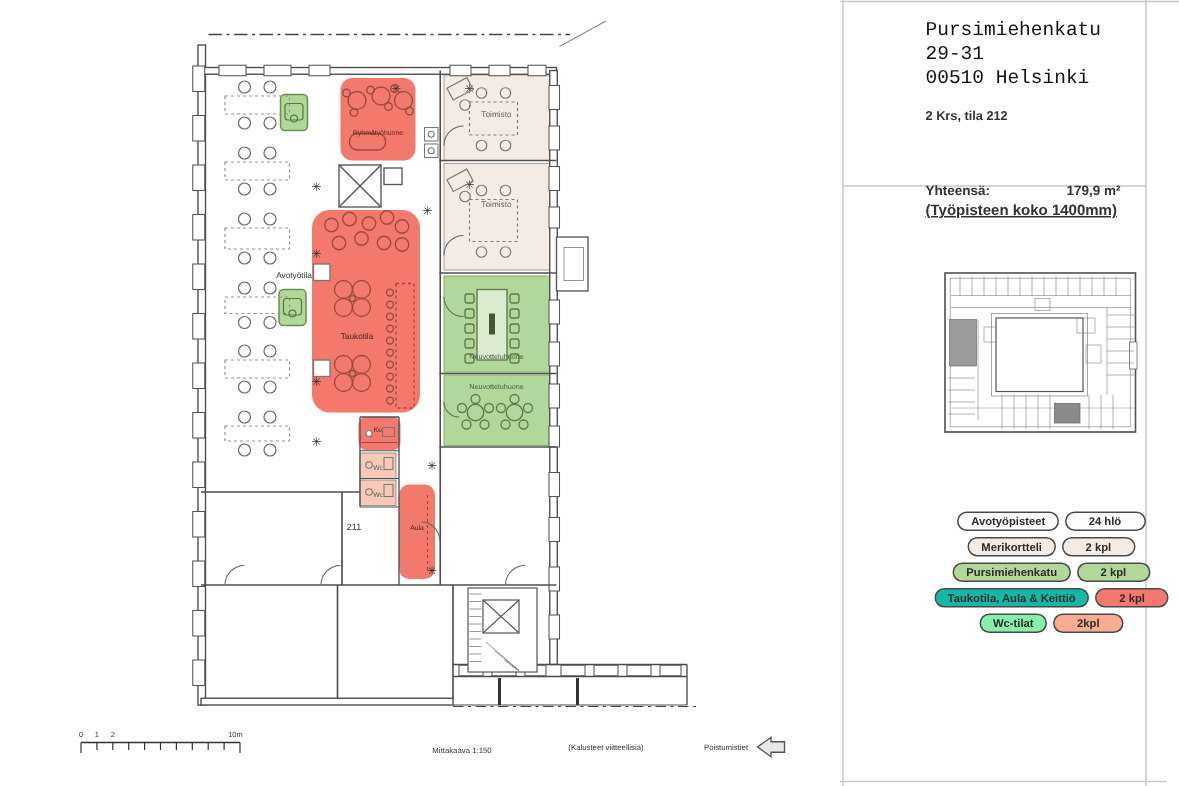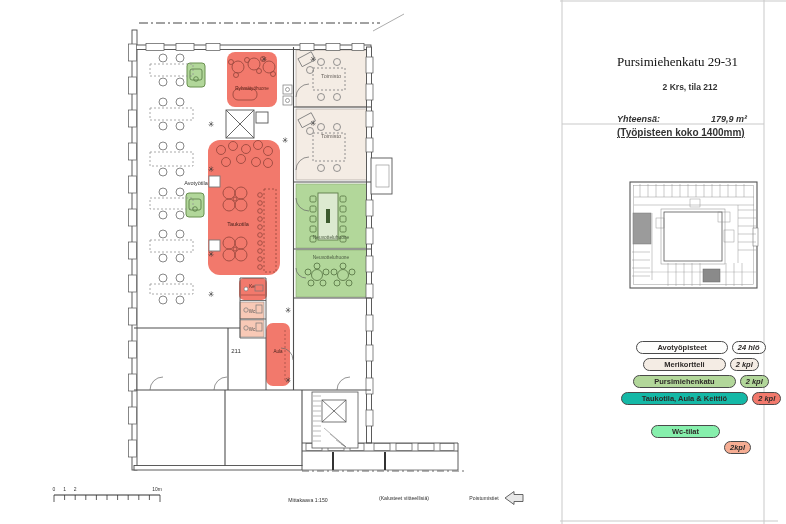--- a/index.html
+++ b/index.html
@@ -2,32 +2,32 @@
 <html><head>
 <meta charset="utf-8">
 <style>
   html,body{margin:0;padding:0;background:#fff;}
   .page{position:relative;width:786px;height:524px;background:#ffffff;overflow:hidden;
         font-family:"Liberation Sans",sans-serif;color:#222;}
   svg text{font-family:"Liberation Sans",sans-serif;}
   
   .header{position:absolute;left:617px;top:12px;width:146px;}
   .hdr-title{font-family:"Liberation Serif",serif;font-weight:bold;font-size:14px;color:#111;}
-  .hdr-addr{font-family:Liberation Serif, serif;font-size:13px;line-height:16px;color:#111;margin-top:42px;}
-  .hdr-floor{font-size:8.5px;font-weight:bold;color:#333;margin-top:12px;text-align:center;}
+  .hdr-addr{font-family:Liberation Mono, monospace;font-size:13px;line-height:16px;color:#111;}
+  .hdr-floor{font-size:8.5px;font-weight:bold;color:#333;margin-top:12px;}
   .hdr-total{display:flex;justify-content:space-between;width:130px;font-size:9px;
-             font-weight:bold;color:#333;margin-top:22px;font-style:italic;}
+             font-weight:bold;color:#333;margin-top:40px;}
   .hdr-note{font-size:10px;font-weight:bold;color:#333;margin-top:3px;text-decoration:underline;}
   
   .legend{position:absolute;left:558px;top:341px;width:286px;display:flex;
           flex-direction:column;align-items:center;gap:4px;}
   .lrow{display:flex;gap:4px;align-items:center;}
   .pill{border:1.3px solid #4a4a4a;border-radius:9px;font-size:7.5px;font-weight:bold;
-        color:#2e2a28;padding:1px 20px;line-height:9px;white-space:nowrap;background:#fff;}
-  .pill.count{padding:1px 5px;font-style:italic;}
+        color:#2e2a28;padding:1px 8px;line-height:9px;white-space:nowrap;background:#fff;}
+  .pill.count{padding:1px 15px;}
 </style>
 </head>
 <body>
 
 <div class="page">
 
 
 <svg width="786" height="524" viewBox="0 0 786 524">
 
   <g stroke="#c9c9c9" stroke-width="1">
@@ -456,20 +456,21 @@
       <rect x="718" y="212" width="12" height="10" fill="none"></rect>
       <rect x="724" y="230" width="10" height="12" fill="none"></rect>
       <rect x="656" y="218" width="8" height="10" fill="none"></rect>
     </g>
   </g>
 </svg>
 
 
 <div class="header">
   <div class="hdr-addr">Pursimiehenkatu 29-31</div>
+  <div class="hdr-addr">00510 Helsinki</div>
   <div class="hdr-floor">2 Krs, tila 212</div>
   <div class="hdr-total">
     <span>Yhteensä:</span>
     <span>179,9 m²</span>
   </div>
   <div class="hdr-note">(Työpisteen koko 1400mm)</div>
 </div>
 
 
 <div class="legend">
@@ -484,17 +485,17 @@
   <div class="lrow">
     <span class="pill" style="background: rgb(178, 215, 154);">Pursimiehenkatu</span>
     <span class="pill count" style="background: rgb(178, 215, 154);">2 kpl</span>
   </div>
   <div class="lrow">
     <span class="pill" style="background: #14b8a6;">Taukotila, Aula &amp; Keittiö</span>
     <span class="pill count" style="background: rgb(242, 121, 108);">2 kpl</span>
   </div>
   <div class="lrow">
     <span class="pill" style="background: #86efac;">Wc-tilat</span>
-    <span class="pill count" style="background: rgb(246, 173, 147); margin-top: 32px;">2kpl</span>
+    <span class="pill count" style="background: rgb(246, 173, 147);">2kpl</span>
   </div>
 </div>
 
 </div>
 
 </body></html>

